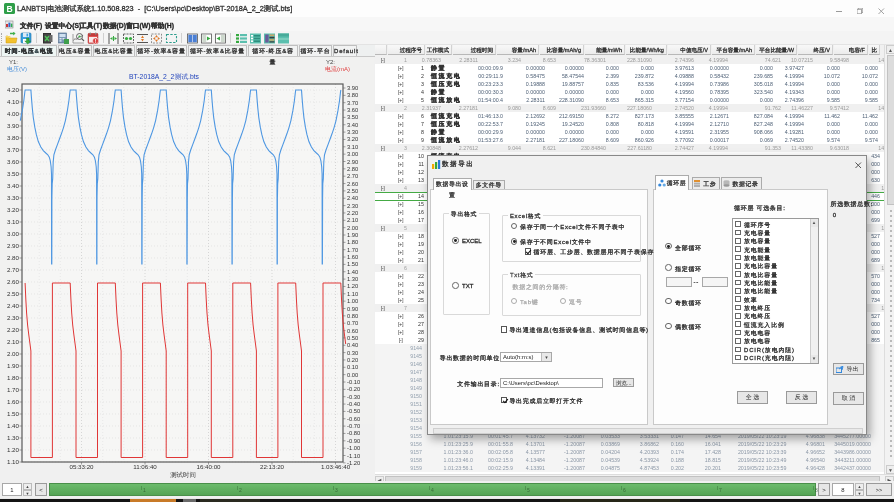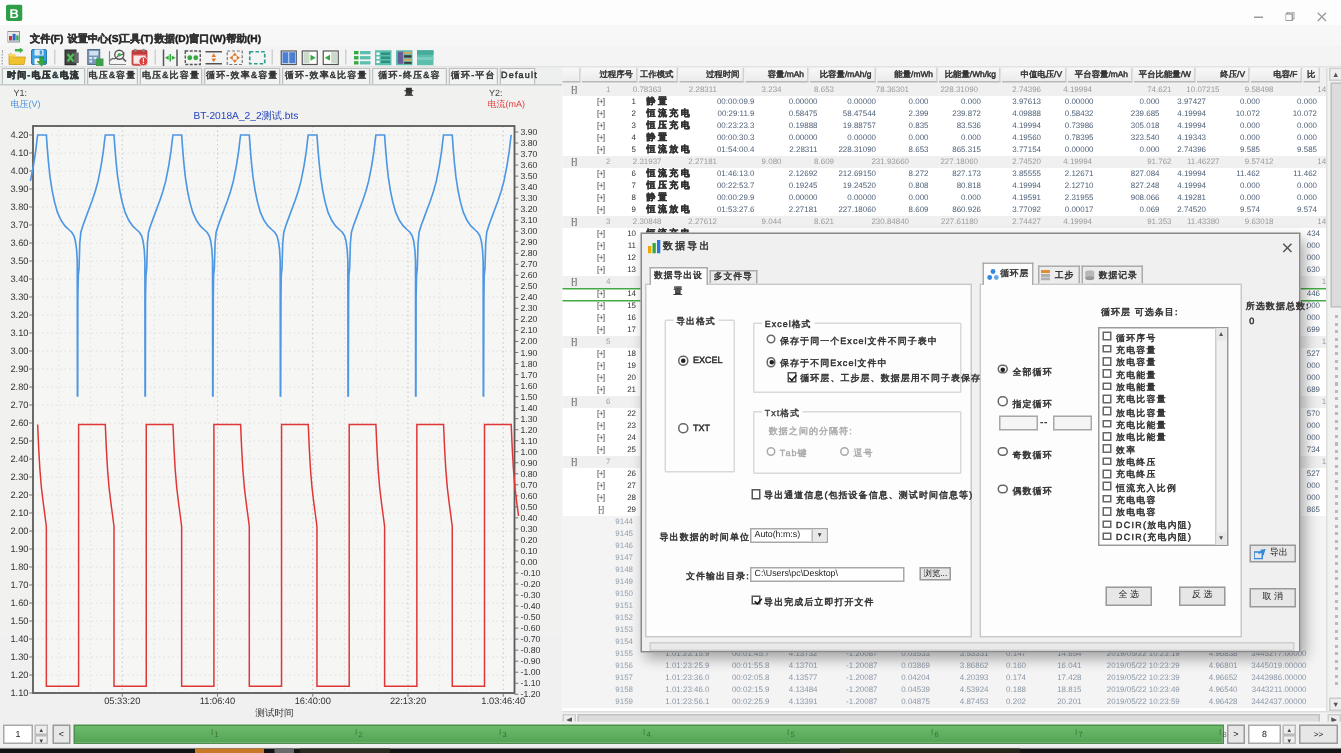--- a/index.html
+++ b/index.html
@@ -784,20 +784,21 @@
  <div style="position:absolute;left:0;top:0.5px;width:9px;height:8px;background:#eee;border:1px solid #ccc;font-size:5px;color:#555;text-align:center;line-height:7px">◀</div>
  <div style="position:absolute;right:0;top:0.5px;width:9px;height:8px;background:#eee;border:1px solid #ccc;font-size:5px;color:#555;text-align:center;line-height:7px">▶</div>
  <div style="position:absolute;left:10px;top:1px;width:495px;height:7px;background:#dcdcdc;border:1px solid #c2c2c2"></div>
 </div>
 
 <div id="titlebar">
  <svg width="11" height="11" style="position:absolute;left:4px;top:3px">
   <rect x="0" y="0" width="11" height="11" rx="1.5" fill="#2e9e48"></rect>
   <text x="5.5" y="8.8" text-anchor="middle" font-size="8.6" fill="#fff" font-weight="bold">B</text>
  </svg>
+ <div class="ttl">LANBTS|电池测试系统1.10.508.823&nbsp;&nbsp;-&nbsp;&nbsp;[C:\Users\pc\Desktop\BT-2018A_2_2测试.bts]</div>
  <div style="position:absolute;left:836px;top:11px;width:6px;height:1.2px;background:#9a9a9a"></div>
  <svg width="6" height="6" style="position:absolute;left:857px;top:8px">
         <rect x="1.3" y="0" width="4.5" height="4.5" fill="none" stroke="#9a9a9a" stroke-width="0.9"></rect>
         <rect x="0" y="1.3" width="4.5" height="4.5" fill="#fdfdfd" stroke="#9a9a9a" stroke-width="0.9"></rect>
       </svg>
  <svg width="7" height="7" style="position:absolute;left:878px;top:8px">
         <path d="M0.5,0.5 L6,6 M6,0.5 L0.5,6" stroke="#9a9a9a" stroke-width="0.9"></path>
       </svg>
 </div>
 

